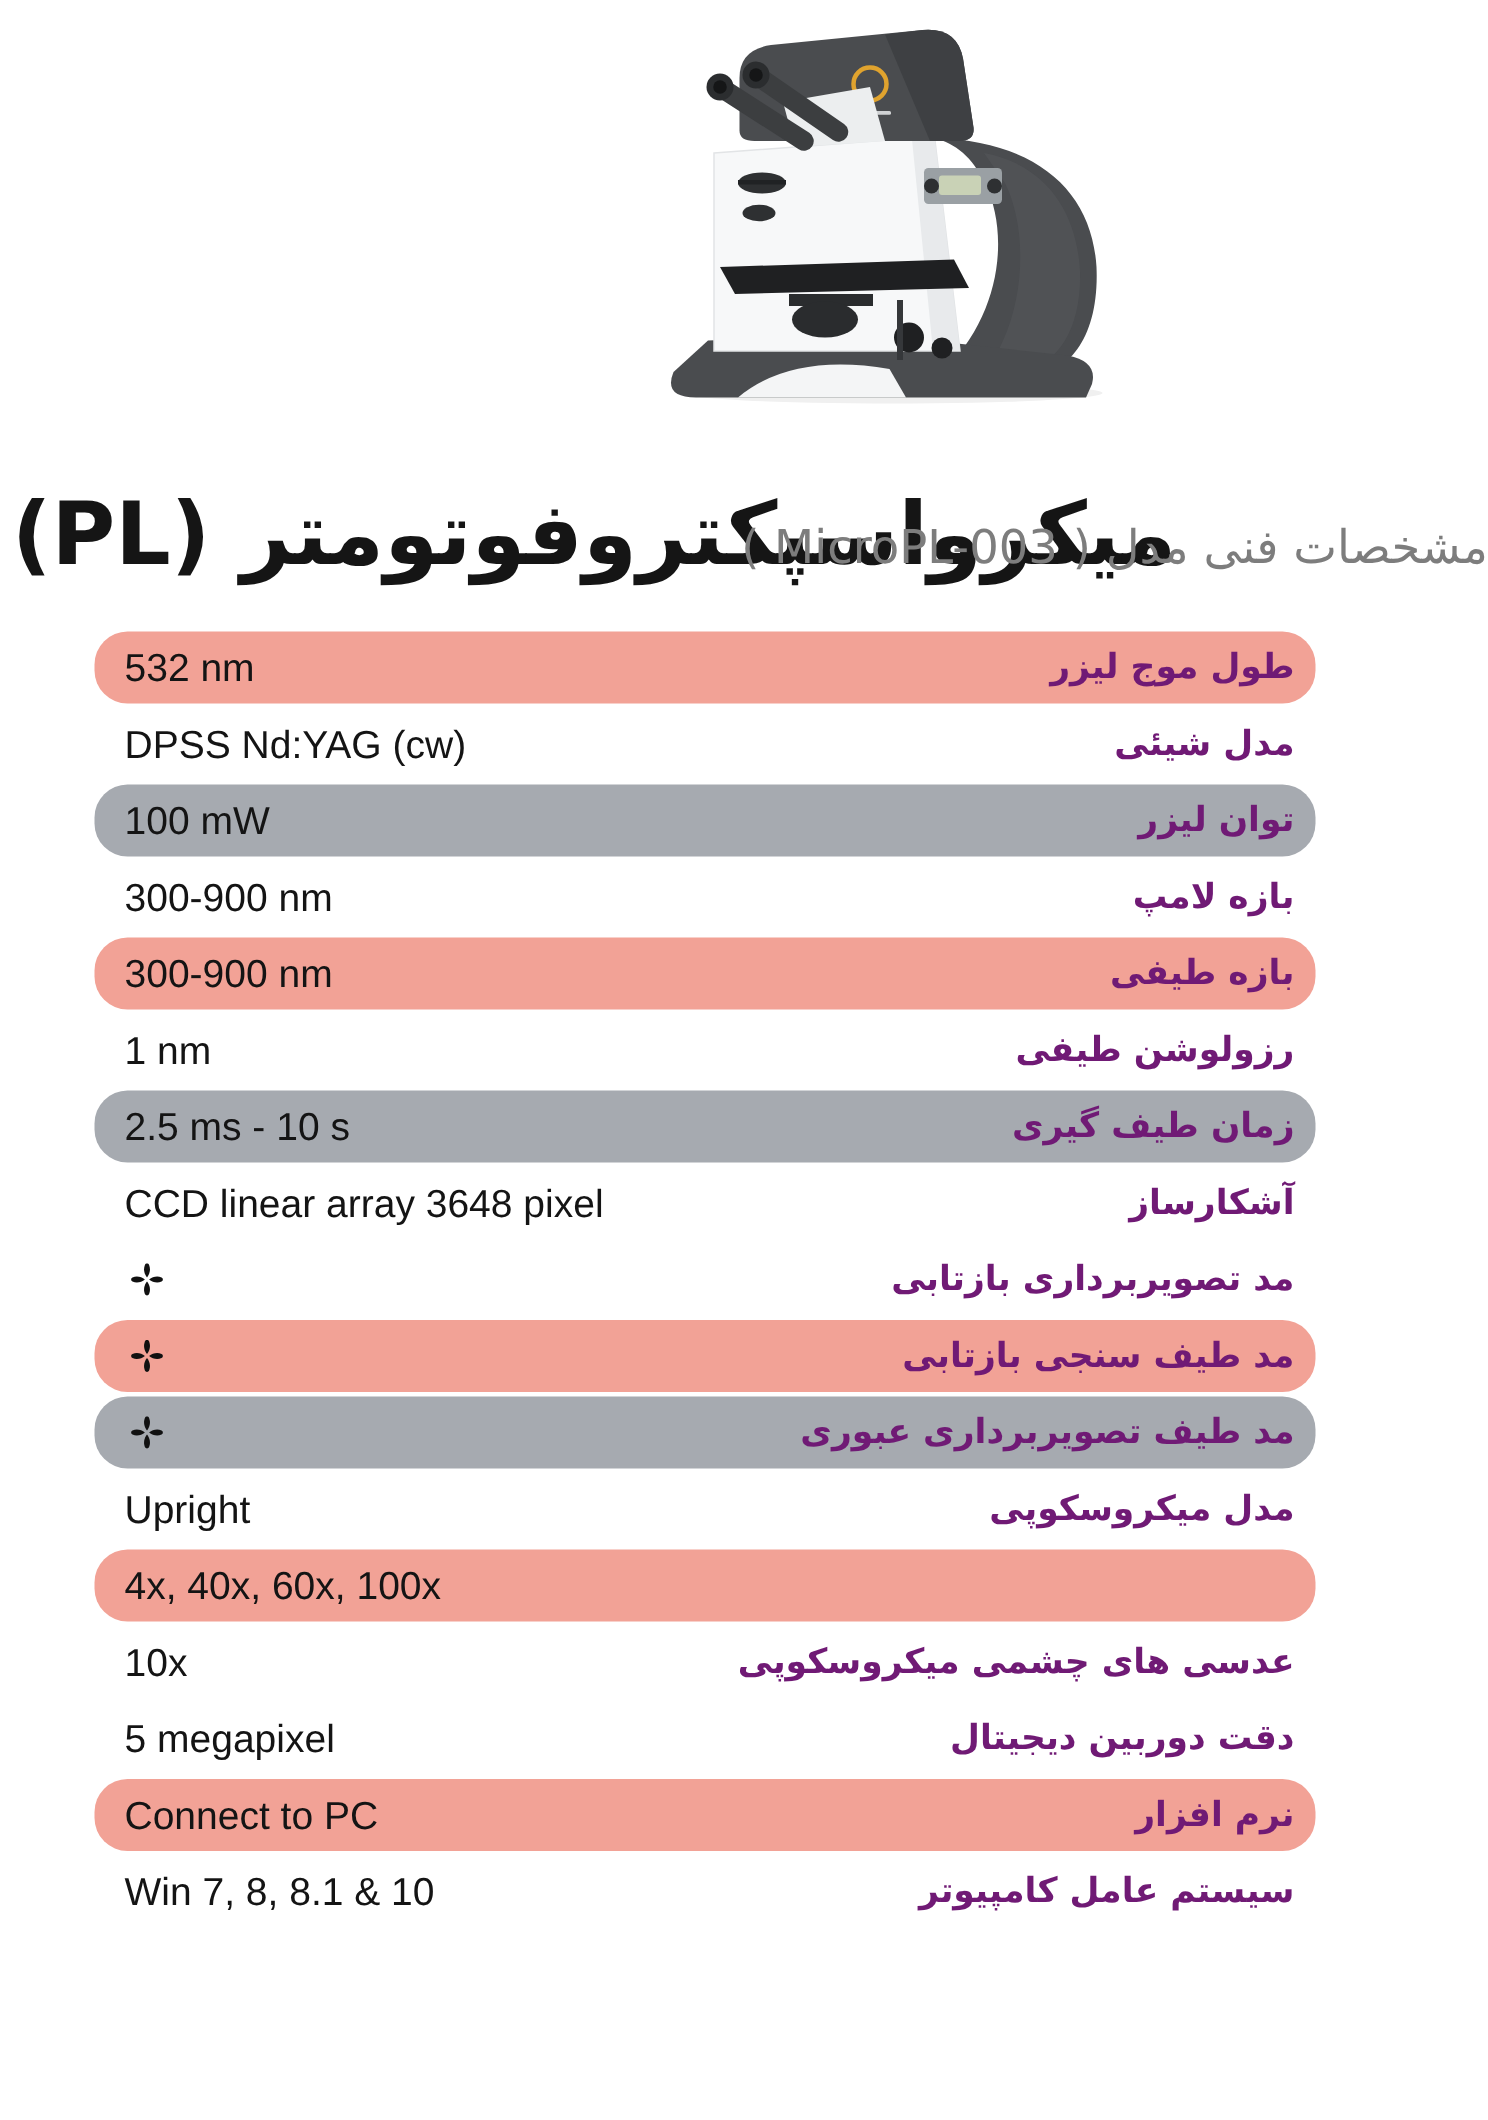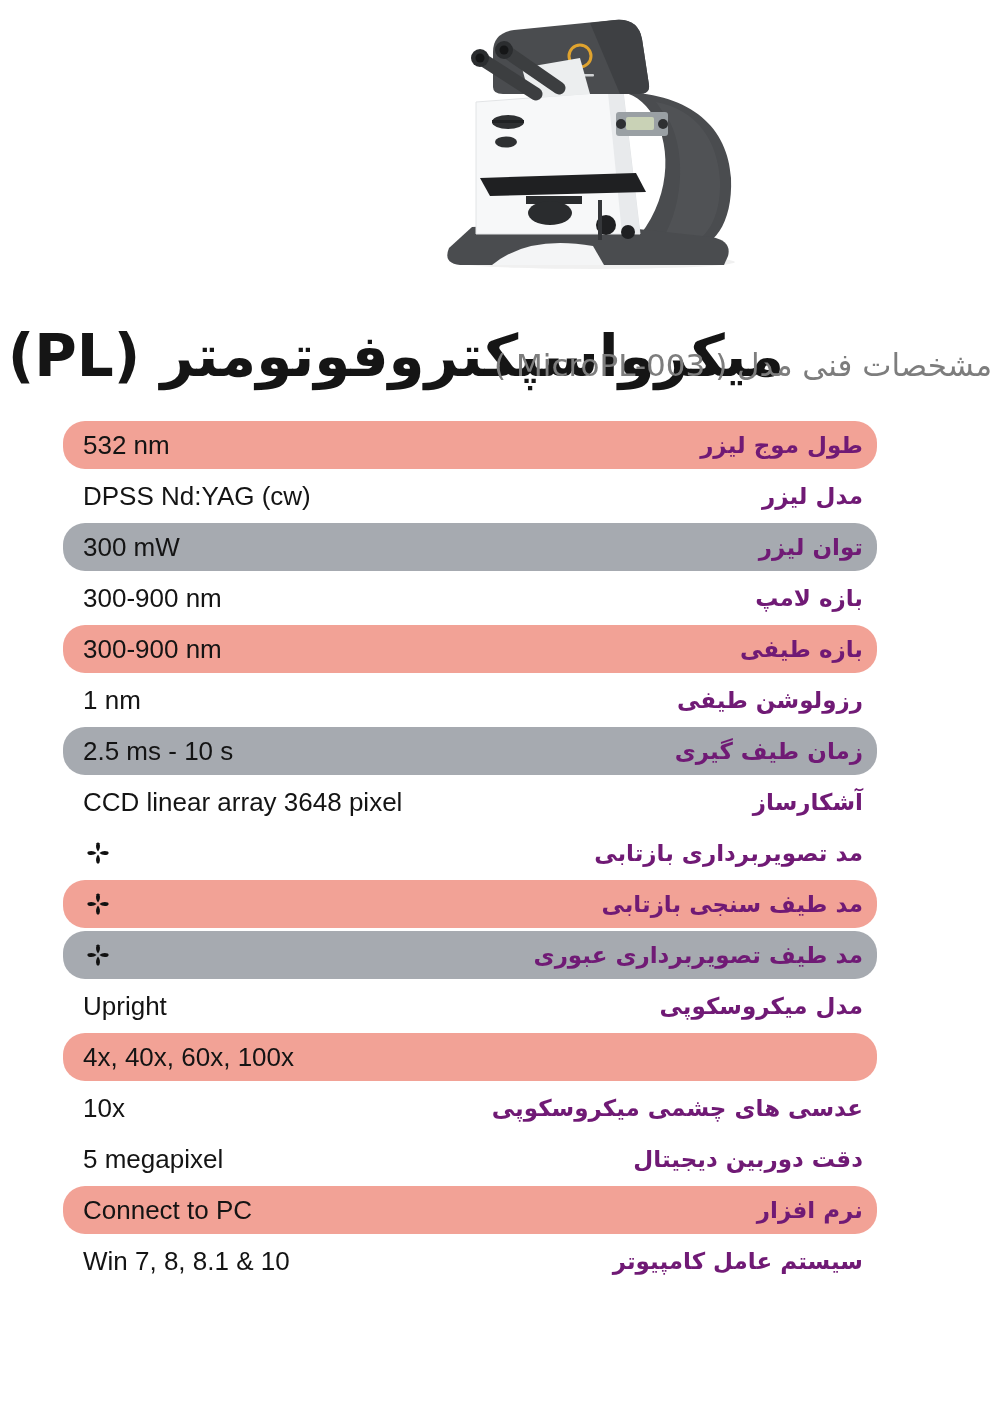--- a/index.html
+++ b/index.html
@@ -114,24 +114,24 @@
   <h1 class="title" dir="rtl">میکرواسپکتروفوتومتر (PL)</h1>
   <div class="subtitle" dir="rtl">مشخصات فنی  مدل ( MicroPL-003 )</div>
 
   <div class="spec-table">
       <div class="row bg-salmon">
         <div class="value">532 nm</div>
         <div class="label" dir="rtl">طول موج لیزر</div>
       </div>
       <div class="row bg-white">
         <div class="value">DPSS Nd:YAG (cw)</div>
-        <div class="label" dir="rtl">مدل لیزر</div>
+        <div class="label" dir="rtl">مدل شیئی</div>
       </div>
       <div class="row bg-gray">
-        <div class="value">300 mW</div>
+        <div class="value">100 mW</div>
         <div class="label" dir="rtl">توان لیزر</div>
       </div>
       <div class="row bg-white">
         <div class="value">300-900 nm</div>
         <div class="label" dir="rtl">بازه لامپ</div>
       </div>
       <div class="row bg-salmon">
         <div class="value">300-900 nm</div>
         <div class="label" dir="rtl">بازه طیفی</div>
       </div>

